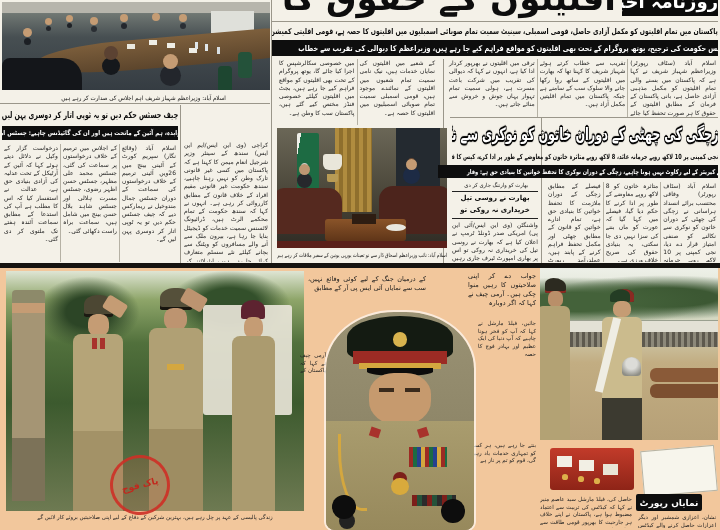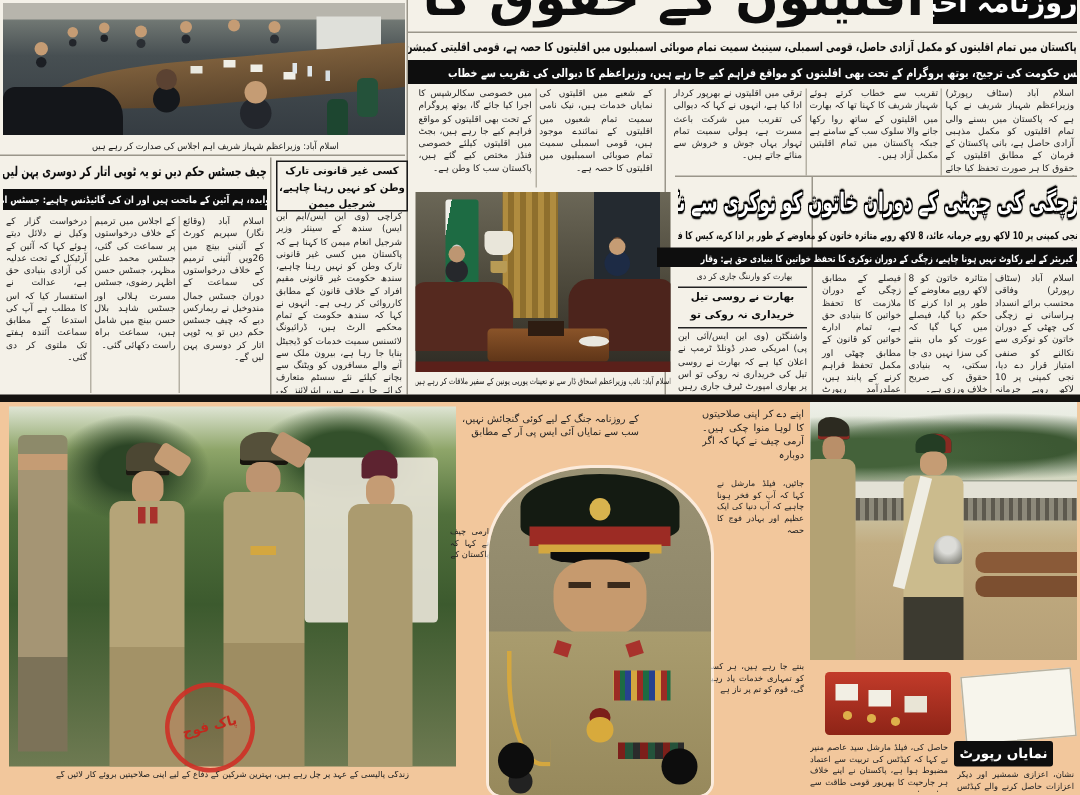--- a/index.html
+++ b/index.html
@@ -88,21 +88,20 @@
   <div class="abs bar" style="left:2px;top:126px;width:176px;height:14px;font-size:6.5px;">
     <span class="sx" style="transform:scaleX(.85);">ہم سب قوم کو جوابدہ، ہم آئین کے ماتحت ہیں اور ان کی گائیڈنس چاہیے: جسٹس امین</span>
   </div>
   <div class="abs cols" style="left:2px;top:144px;width:176px;height:118px;">
     <div class="tt" style="width:33.3%;">اسلام آباد (وقائع نگار) سپریم کورٹ کے آئینی بینچ میں 26ویں آئینی ترمیم کے خلاف درخواستوں کی سماعت کے دوران جسٹس جمال مندوخیل نے ریمارکس دیے کہ چیف جسٹس حکم دیں تو یہ ٹوپی اتار کر دوسری پہن لیں گے۔</div>
     <div class="tt" style="width:33.3%;">کے اجلاس میں ترمیم کے خلاف درخواستوں پر سماعت کی گئی، جسٹس محمد علی مظہر، جسٹس حسن اظہر رضوی، جسٹس مسرت ہلالی اور جسٹس شاہد بلال حسن بینچ میں شامل ہیں، سماعت براہ راست دکھائی گئی۔</div>
     <div class="tt" style="width:33.3%;">درخواست گزار کے وکیل نے دلائل دیتے ہوئے کہا کہ آئین کے آرٹیکل کے تحت عدلیہ کی آزادی بنیادی حق ہے، عدالت نے استفسار کیا کہ اس کا مطلب ہے آپ کی استدعا کے مطابق سماعت آئندہ ہفتے تک ملتوی کر دی گئی۔</div>
   </div>
   <div class="abs vrule" style="left:180px;top:105px;height:158px;"></div>
 
-  <div class="abs hl" style="left:184px;top:107px;width:84px;height:30px;border:1px solid #1a1a1a;font-size:6.8px;line-height:1.6;text-align:center;overflow:hidden;padding:1px;">کسی غیر قانونی تارک وطن کو نہیں رہنا چاہیے، شرجیل میمن</div>
   <div class="abs tt" style="left:184px;top:141px;width:84px;height:121px;">کراچی (وی این ایس/ایم این ایس) سندھ کے سینئر وزیر شرجیل انعام میمن کا کہنا ہے کہ پاکستان میں کسی غیر قانونی تارک وطن کو نہیں رہنا چاہیے، سندھ حکومت غیر قانونی مقیم افراد کے خلاف قانون کے مطابق کارروائی کر رہی ہے۔ انہوں نے کہا کہ سندھ حکومت کے تمام محکمے الرٹ ہیں، ڈرائیونگ لائسنس سمیت خدمات کو ڈیجیٹل بنایا جا رہا ہے، بیرون ملک سے آنے والے مسافروں کو ویٹنگ سے بچانے کیلئے نئے سسٹم متعارف کرائے جا رہے ہیں، ایئرلائنز کی آمدنی بھی مانیٹر کی جائے گی، دبئی روٹ پر زیادہ سے زیادہ پروازیں بحال کی جائیں گی۔</div>
 
   <div class="abs photo" style="left:277px;top:128px;width:170px;height:120px;background:linear-gradient(#6b6757 0%,#4a4639 55%,#2e2b24 100%);">
     <div class="abs" style="left:12%;top:4%;width:13%;height:62%;background:linear-gradient(100deg,#efefe9 0 12%,#1d6b43 12% 100%);border-radius:2px;"></div>
     <div class="abs" style="left:34%;top:0;width:22%;height:70%;background:repeating-linear-gradient(90deg,#b08c3f 0 4px,#8f6f2d 4px 8px);"></div>
     <div class="abs" style="left:27%;top:22%;width:11%;height:13%;background:#e9e6da;border-radius:3px 3px 6px 6px;box-shadow:0 16px 0 -4px #b89b55;"></div>
     <div class="abs" style="left:70%;top:0;width:26%;height:55%;background:#242a30;"></div>
     <div class="abs" style="left:-2%;top:50%;width:40%;height:38%;background:#55291f;border-radius:10px 14px 4px 4px;"></div>
     <div class="abs" style="left:60%;top:48%;width:42%;height:40%;background:#4c241c;border-radius:14px 10px 4px 4px;"></div>
     <div class="head" style="left:13%;top:30%;width:11px;height:11px;background:#bd9672;box-shadow:0 -3px 0 -2px #cfd0cb,0 11px 0 2px #26282c;"></div>
@@ -170,22 +169,22 @@
       <div class="abs" style="left:34%;top:8%;width:32%;height:10%;background:#c59c74;border-radius:40%;"></div>
       <div class="abs" style="left:14%;top:17%;width:72%;height:83%;background:#ab9b6f;border-radius:8px 8px 0 0;"></div>
     </div>
   </div>
 
   <div class="abs" style="left:110px;top:455px;width:54px;height:54px;border:3px solid rgba(205,48,38,.9);border-radius:50%;transform:rotate(-14deg);background:rgba(235,90,70,.14);display:flex;align-items:center;justify-content:center;">
     <span style="color:#c2281d;font-weight:bold;font-size:9px;">پاک فوج</span>
   </div>
   <div class="abs tt5" style="left:8px;top:514px;width:294px;height:14px;text-align:center;">زندگی پالیسی کے عہد پر چل رہے ہیں، بہترین شرکین کے دفاع کے لیے اپنی صلاحیتیں بروئے کار لائیں گے</div>
 
-  <div class="abs tt" style="left:308px;top:275px;width:118px;height:36px;font-size:6.5px;">کے روزنامہ جنگ کے لیے کوئی گنجائش نہیں، سب سے نمایاں آئی ایس پی آر کے مطابق</div>
-  <div class="abs tt" style="left:468px;top:272px;width:68px;height:44px;font-size:6.5px;">اپنے دے کر اپنی صلاحیتوں کا لوہا منوا چکی ہیں۔ آرمی چیف نے کہا کہ اگر دوبارہ</div>
+  <div class="abs tt" style="left:308px;top:275px;width:118px;height:36px;font-size:6.5px;">کے درمیان جنگ کے لیے کوئی وقائع نہیں، سب سے نمایاں آئی ایس پی آر کے مطابق</div>
+  <div class="abs tt" style="left:468px;top:272px;width:68px;height:44px;font-size:6.5px;">جواب دے کر اپنی صلاحیتوں کا رہیں منوا چکی ہیں۔ آرمی چیف نے کہا کہ اگر دوبارہ</div>
   <div class="abs tt5" style="left:300px;top:352px;width:26px;height:120px;">آرمی چیف نے کہا کہ پاکستان کے</div>
   <div class="abs tt5" style="left:478px;top:320px;width:58px;height:116px;">جائیں، فیلڈ مارشل نے کہا کہ آپ کو فخر ہونا چاہیے کہ آپ دنیا کی ایک عظیم اور بہادر فوج کا حصہ</div>
   <div class="abs tt5" style="left:470px;top:442px;width:66px;height:52px;">بنتے جا رہے ہیں، ہر کسی کو تمہاری خدمات یاد رہیں گی، قوم کو تم پر ناز ہے</div>
 
   <div class="abs" style="left:326px;top:312px;width:148px;height:218px;overflow:hidden;background:linear-gradient(#9a9274,#847c5e);border-radius:46% 46% 6% 6%/26% 26% 4% 4%;outline:2px solid rgba(255,255,255,.65);">
     <div class="abs" style="left:14%;top:2%;width:72%;height:20%;background:#141b12;border-radius:50% 50% 20% 20%;"></div>
     <div class="abs" style="left:18%;top:18%;width:64%;height:6%;background:#9c2b24;"></div>
     <div class="abs" style="left:22%;top:23.5%;width:56%;height:2.5%;background:#d4a73f;"></div>
     <div class="abs" style="left:45%;top:9%;width:10%;height:7%;background:#d8b34e;border-radius:50%;"></div>
     <div class="abs" style="left:28%;top:25.5%;width:44%;height:4%;background:#0c0c0c;border-radius:0 0 50% 50%;"></div>

